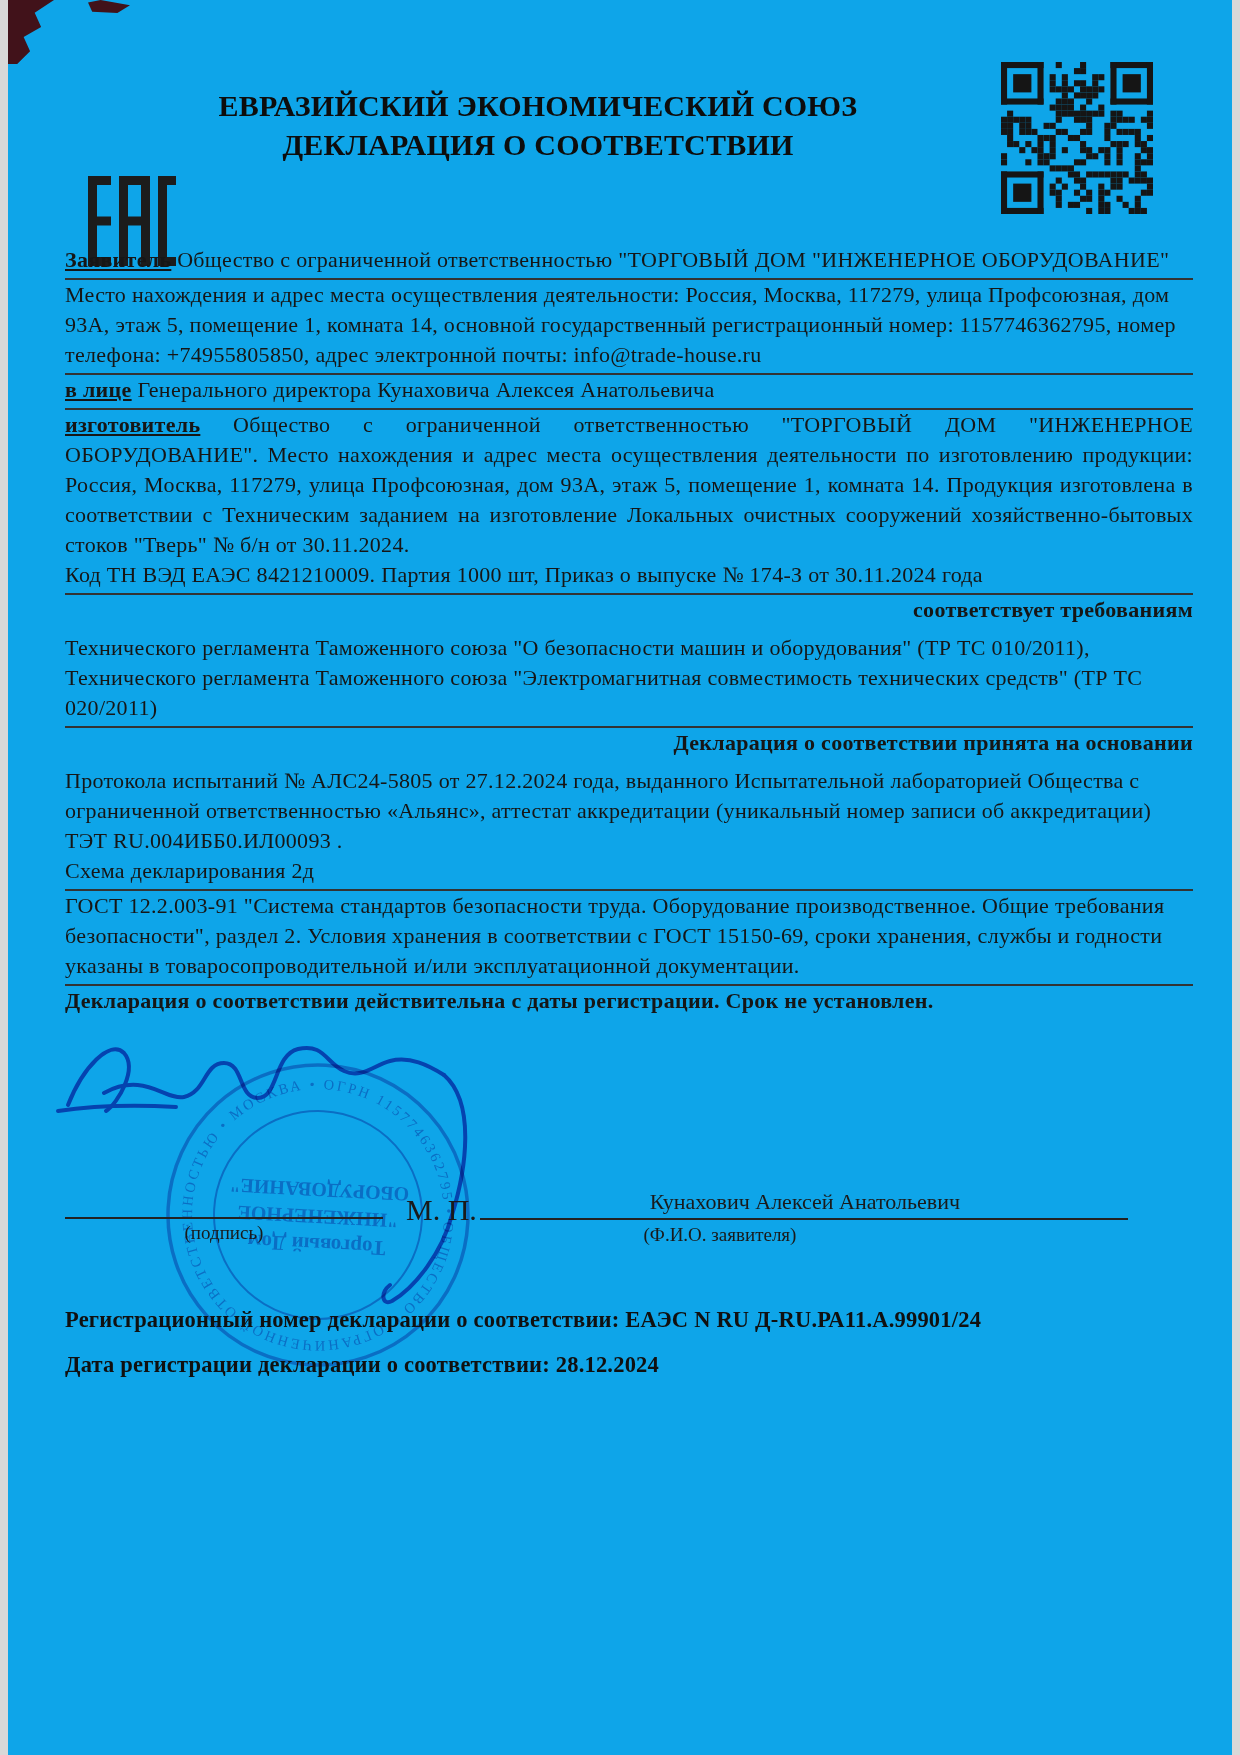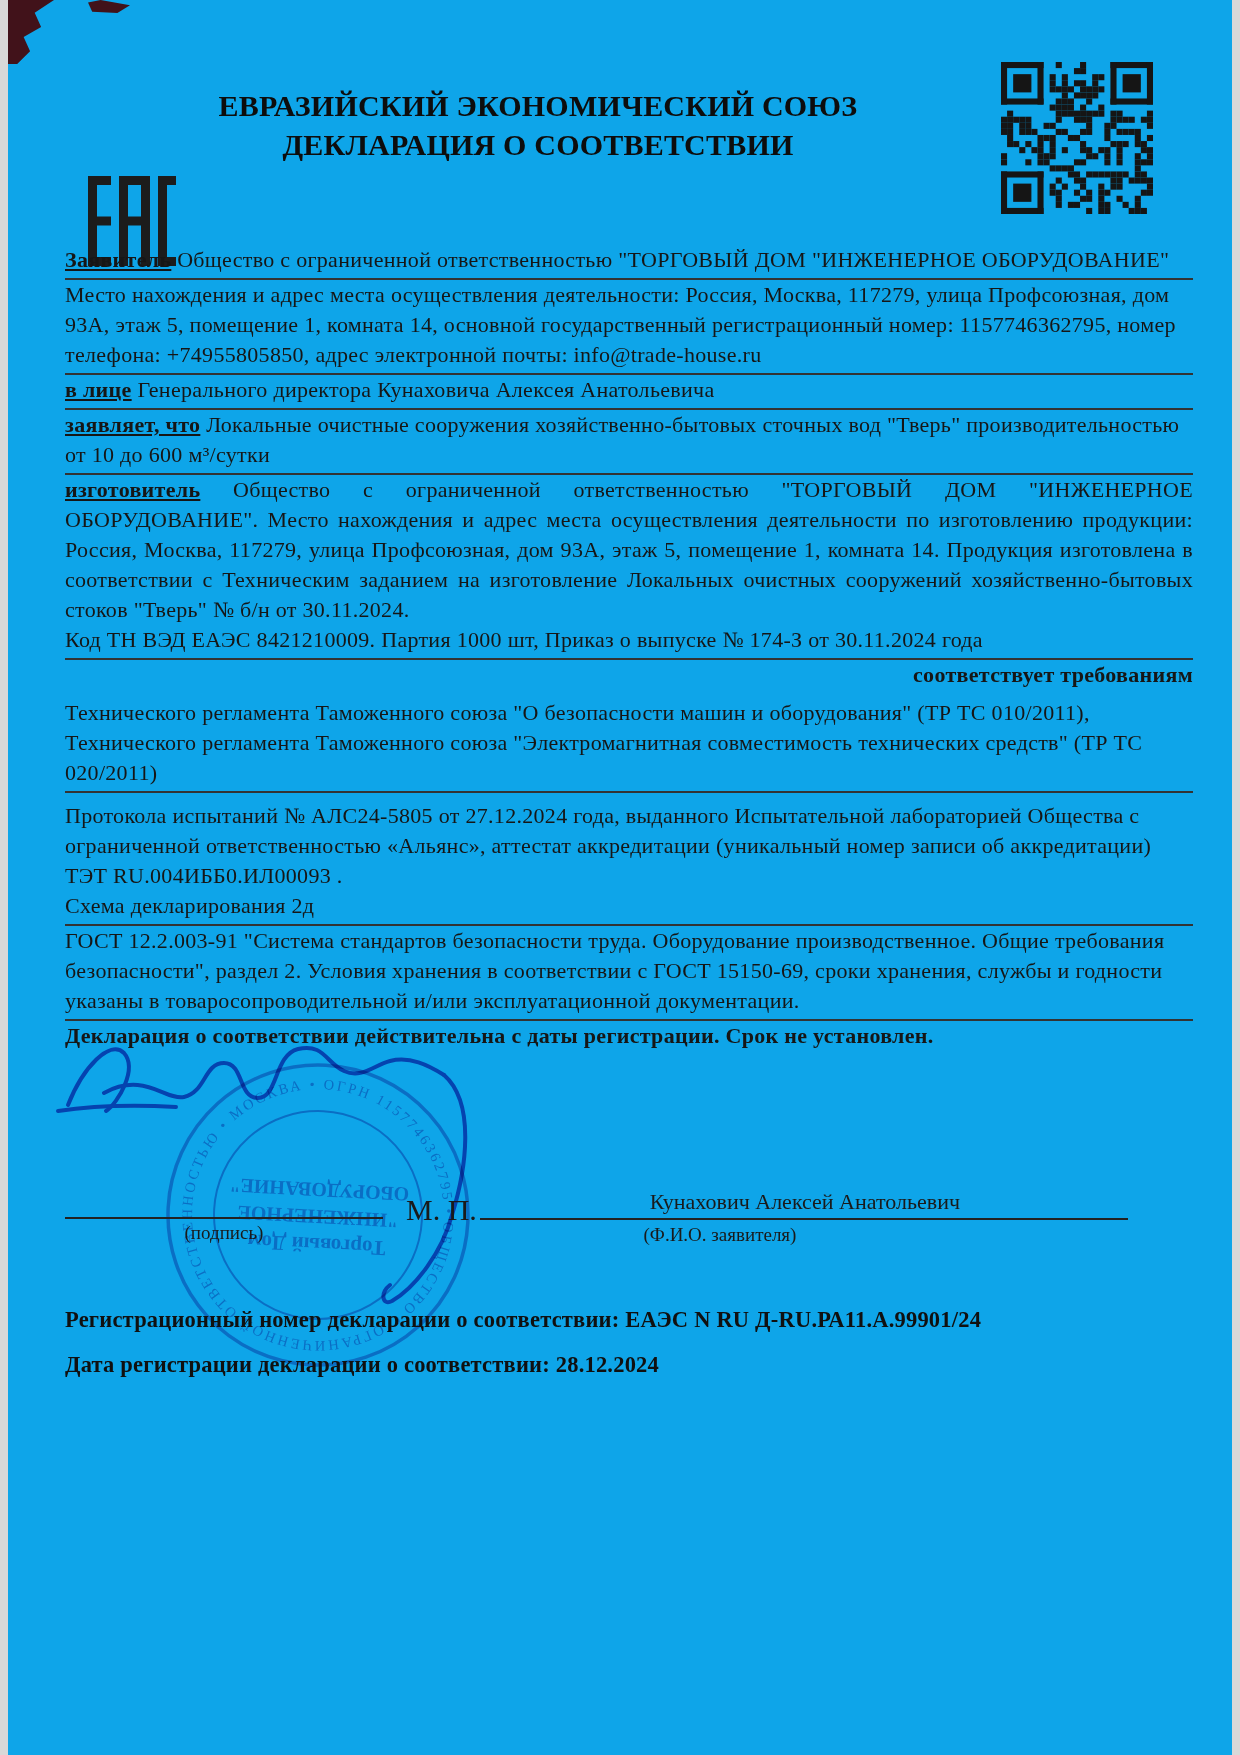--- a/index.html
+++ b/index.html
@@ -304,37 +304,34 @@
 
     <section>
       <p><span>Место нахождения и адрес места осуществления деятельности: Россия, Москва, 117279, улица Профсоюзная, дом 93А, этаж 5, помещение 1, комната 14, основной государственный регистрационный номер: 1157746362795, номер телефона: +74955805850, адрес электронной почты: info@trade-house.ru</span></p>
     </section>
 
     <section>
       <p><b class="lbl">в лице</b>
          <span>Генерального директора Кунаховича Алексея Анатольевича</span></p>
     </section>
 
-    <section>
-      <p><b class="lbl">заявляет, что</b>
-         <span>Локальные очистные сооружения хозяйственно-бытовых сточных вод "Тверь" производительностью от 10 до 600 м³/сутки</span></p>
-    </section>
 
     <section>
       <p class="just"><b class="lbl">изготовитель</b>
          <span>Общество с ограниченной ответственностью "ТОРГОВЫЙ ДОМ "ИНЖЕНЕРНОЕ ОБОРУДОВАНИЕ". Место нахождения и адрес места осуществления деятельности по изготовлению продукции: Россия, Москва, 117279, улица Профсоюзная, дом 93А, этаж 5, помещение 1, комната 14. Продукция изготовлена в соответствии с Техническим заданием на изготовление Локальных очистных сооружений хозяйственно-бытовых стоков "Тверь" № б/н от 30.11.2024.</span></p>
       <p>Код ТН ВЭД ЕАЭС 8421210009. Партия 1000 шт, Приказ о выпуске № 174-З от 30.11.2024 года</p>
     </section>
 
     <section>
       <p class="h">соответствует требованиям</p>
       <p class="gap">Технического регламента Таможенного союза "О безопасности машин и оборудования" (ТР ТС 010/2011), Технического регламента Таможенного союза "Электромагнитная совместимость технических средств" (ТР ТС 020/2011)</p>
     </section>
 
     <section>
+      <p class="h">Декларация о соответствии принята на основании</p>
       <p class="gap">Протокола испытаний № АЛС24-5805 от 27.12.2024 года, выданного Испытательной лабораторией Общества с ограниченной ответственностью «Альянс», аттестат аккредитации (уникальный номер записи об аккредитации)  ТЭТ RU.004ИББ0.ИЛ00093 .</p>
       <p>Схема декларирования 2д</p>
     </section>
 
     <section>
       <p>ГОСТ 12.2.003-91 "Система стандартов безопасности труда. Оборудование производственное. Общие требования безопасности", раздел 2. Условия хранения в соответствии с ГОСТ 15150-69, сроки хранения, службы и годности указаны в товаросопроводительной и/или эксплуатационной документации.</p>
     </section>
 
     <section class="noline">
       <p class="validity">Декларация о соответствии  действительна с даты регистрации. Срок не  установлен.</p>

